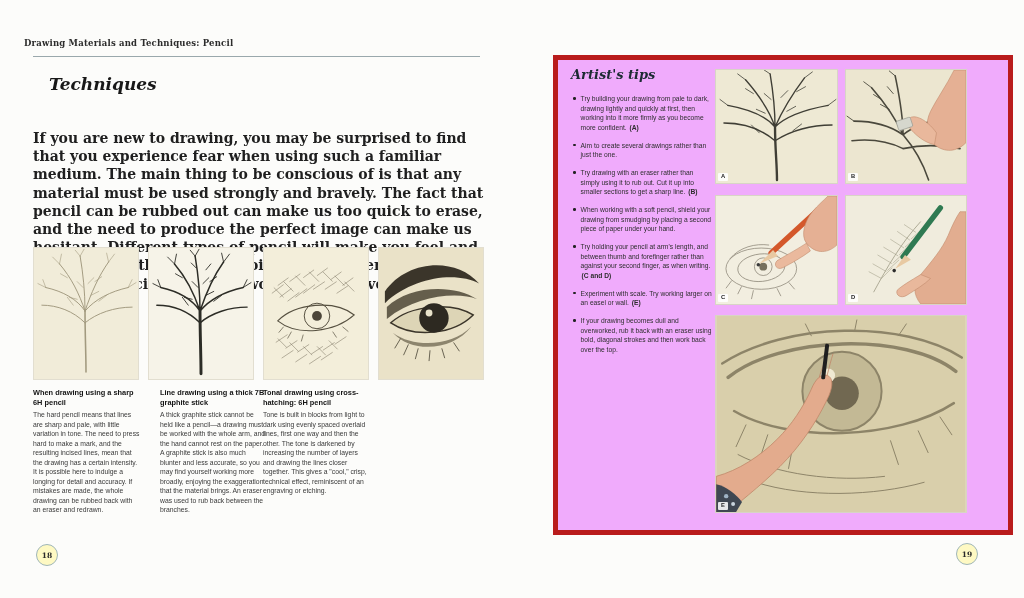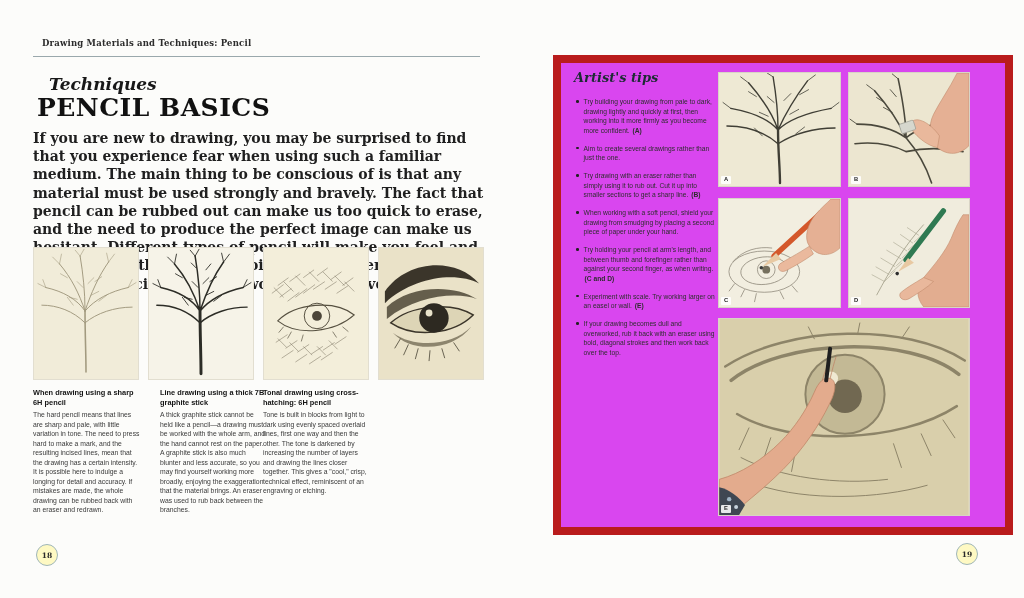--- a/index.html
+++ b/index.html
@@ -1,60 +1,59 @@
 <!DOCTYPE html>
 <html><head>
 <meta charset="utf-8">
 <style>
   html,body{margin:0;padding:0;background:#e8e8e8;}
   .canvas{position:relative;width:1024px;height:598px;background:#fcfcfa;overflow:hidden;
           font-family:"Liberation Sans",sans-serif;color:#222;}
   
-  .lp-header{position:absolute;left:42px;top:38px;font-family:"DejaVu Serif",serif;
+  .lp-header{position:absolute;left:24px;top:38px;font-family:"DejaVu Serif",serif;
              font-weight:700;font-size:8.5px;color:#2c2c2c;letter-spacing:.2px;}
   .lp-rule{position:absolute;left:33px;top:56px;width:447px;height:1px;background:#9aa8ac;}
   .lp-kicker{position:absolute;left:49px;top:74px;font-family:"DejaVu Serif",serif;
              font-style:italic;font-weight:700;font-size:17px;color:#181818;}
   .lp-title{position:absolute;left:37px;top:93px;font-family:"DejaVu Serif",serif;
             font-weight:700;font-size:25px;letter-spacing:.5px;color:#111;}
   .lp-intro{position:absolute;left:33px;top:129px;width:452px;font-family:"DejaVu Serif",serif;
             font-weight:700;font-size:14px;line-height:1.3;color:#1f1f1f;}
   .fig{position:absolute;top:247px;width:106px;height:133px;border:1px solid #e2ded0;
        box-sizing:border-box;overflow:hidden;}
   .fig svg{display:block;width:100%;height:100%;}
   .cap{position:absolute;top:388px;width:107px;}
   .cap h4{margin:0 0 3px 0;font-size:7.4px;line-height:1.3;color:#141414;}
   .cap p{margin:0;font-size:6.8px;line-height:1.4;color:#3a3a3a;}
   .pagenum{position:absolute;width:20px;height:20px;border:1px solid #9fb6b8;border-radius:50%;
            display:flex;align-items:center;justify-content:center;font-family:"DejaVu Serif",serif;
            font-weight:700;font-size:7.5px;color:#2a2a2a;background:#fef9c3;}
   
   .tips-box{position:absolute;left:553px;top:55px;width:460px;height:480px;box-sizing:border-box;
-            border:8px solid #b91c1c;background:#d946ef;}
+            border:5px solid #b91c1c;background:#f0abfc;}
   .tips-inner{position:relative;width:100%;height:100%;}
   .tips-title{position:absolute;left:13px;top:7px;font-family:"DejaVu Serif",serif;
               font-style:italic;font-weight:700;font-size:13px;color:#1c2b33;}
   .tips-list{position:absolute;left:15px;top:34px;width:140px;}
   .tip{display:flex;gap:5px;margin-bottom:8.5px;font-size:6.7px;line-height:1.42;color:#2d2d2d;}
   .tip .dot{flex:0 0 auto;width:2.6px;height:2.6px;border-radius:50%;background:#222;margin-top:3px;}
   .tip strong{margin-left:1px;}
   .photo{position:absolute;border:1px solid #d8d4c6;box-sizing:border-box;overflow:hidden;background:#efe9d6;}
   .photo svg{display:block;width:100%;height:100%;}
   .plabel{position:absolute;left:3px;bottom:3px;background:rgba(255,255,255,.88);
           font-size:5.8px;font-weight:700;color:#1d1d1d;padding:1px 3px;line-height:1;border-radius:1px;}
 </style>
 </head>
 <body>
 
 <div class="canvas">
 
   <div class="lp-header">Drawing Materials and Techniques: Pencil</div>
   <div class="lp-rule"></div>
   <div class="lp-kicker">Techniques</div>
-  <div class="lp-title">PENCIL BASICS</div>
   <div class="lp-intro">If you are new to drawing, you may be surprised to find that you experience fear when using such a familiar medium. The main thing to be conscious of is that any material must be used strongly and bravely. The fact that pencil can be rubbed out can make us too quick to erase, and the need to produce the perfect image can make us hesitant. Different types of pencil will make you feel and draw differently. Try to exploit these differences and use a type of pencil and way of working that gives you courage.</div>
 
   <div class="fig" style="left:33px;background:#f1ecd9;">
     <svg viewBox="0 0 106 133">
       <rect width="106" height="133" fill="#f1ecd9"></rect>
       <g stroke="#a29a7f" fill="none" stroke-width="1" stroke-linecap="round">
         <path d="M53,126 C53,108 52,88 52,64" stroke-width="1.6"></path>
         <path d="M52,64 C44,52 30,44 12,40 M52,64 C46,46 38,30 26,16 M52,64 C52,44 50,26 47,8 M52,64 C58,46 66,28 76,14 M52,64 C62,52 78,44 96,40 M52,76 C40,64 24,58 8,58 M52,76 C64,66 82,60 100,60"></path>
         <path stroke-width=".6" d="M26,16 l-7,-7 M26,16 l2,-10 M47,8 l-5,-6 M47,8 l4,-7 M76,14 l6,-8 M76,14 l-2,-9 M12,40 l-8,-4 M12,40 l-3,-8 M96,40 l8,-5 M96,40 l4,-8 M44,52 l-8,-2 M58,48 l8,-4 M50,40 l-6,-6 M55,36 l6,-6 M40,58 l-6,-8 M66,54 l8,-6 M34,30 l-7,-4 M62,34 l7,-5"></path>
       </g>

